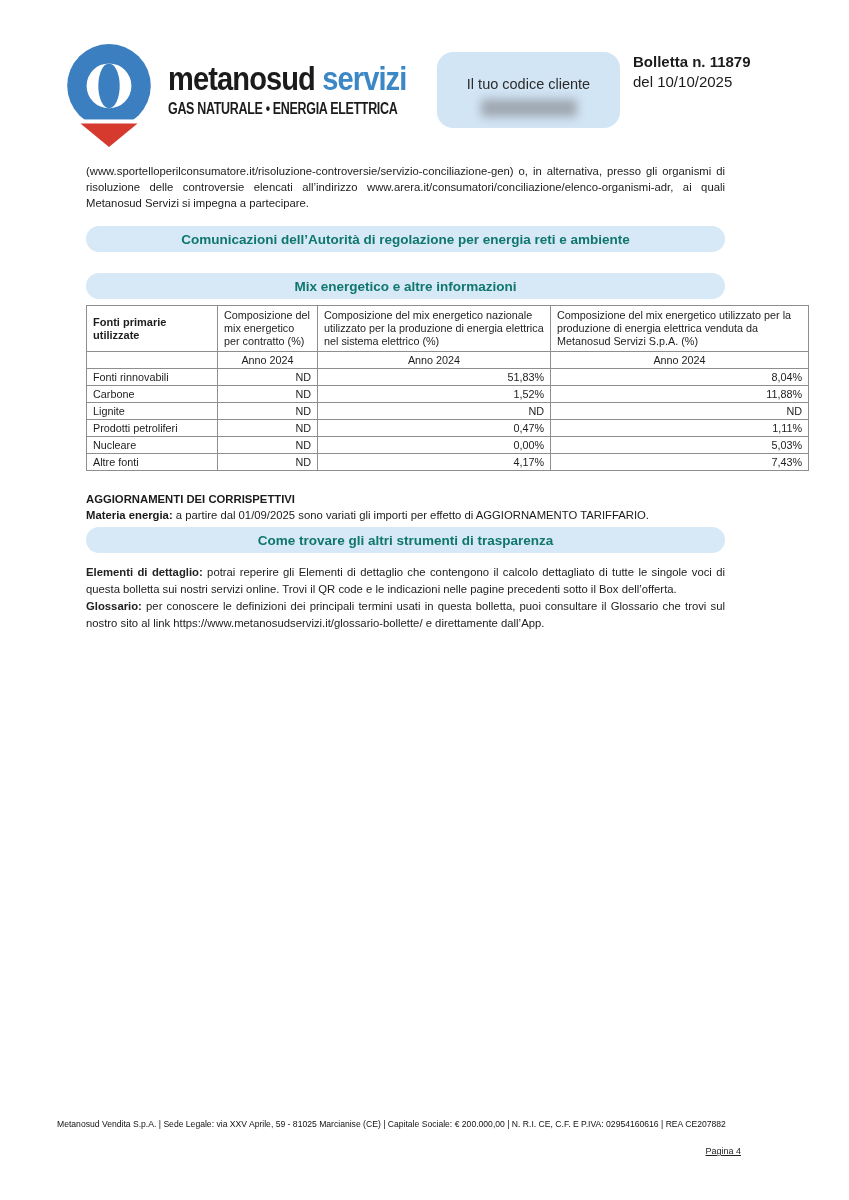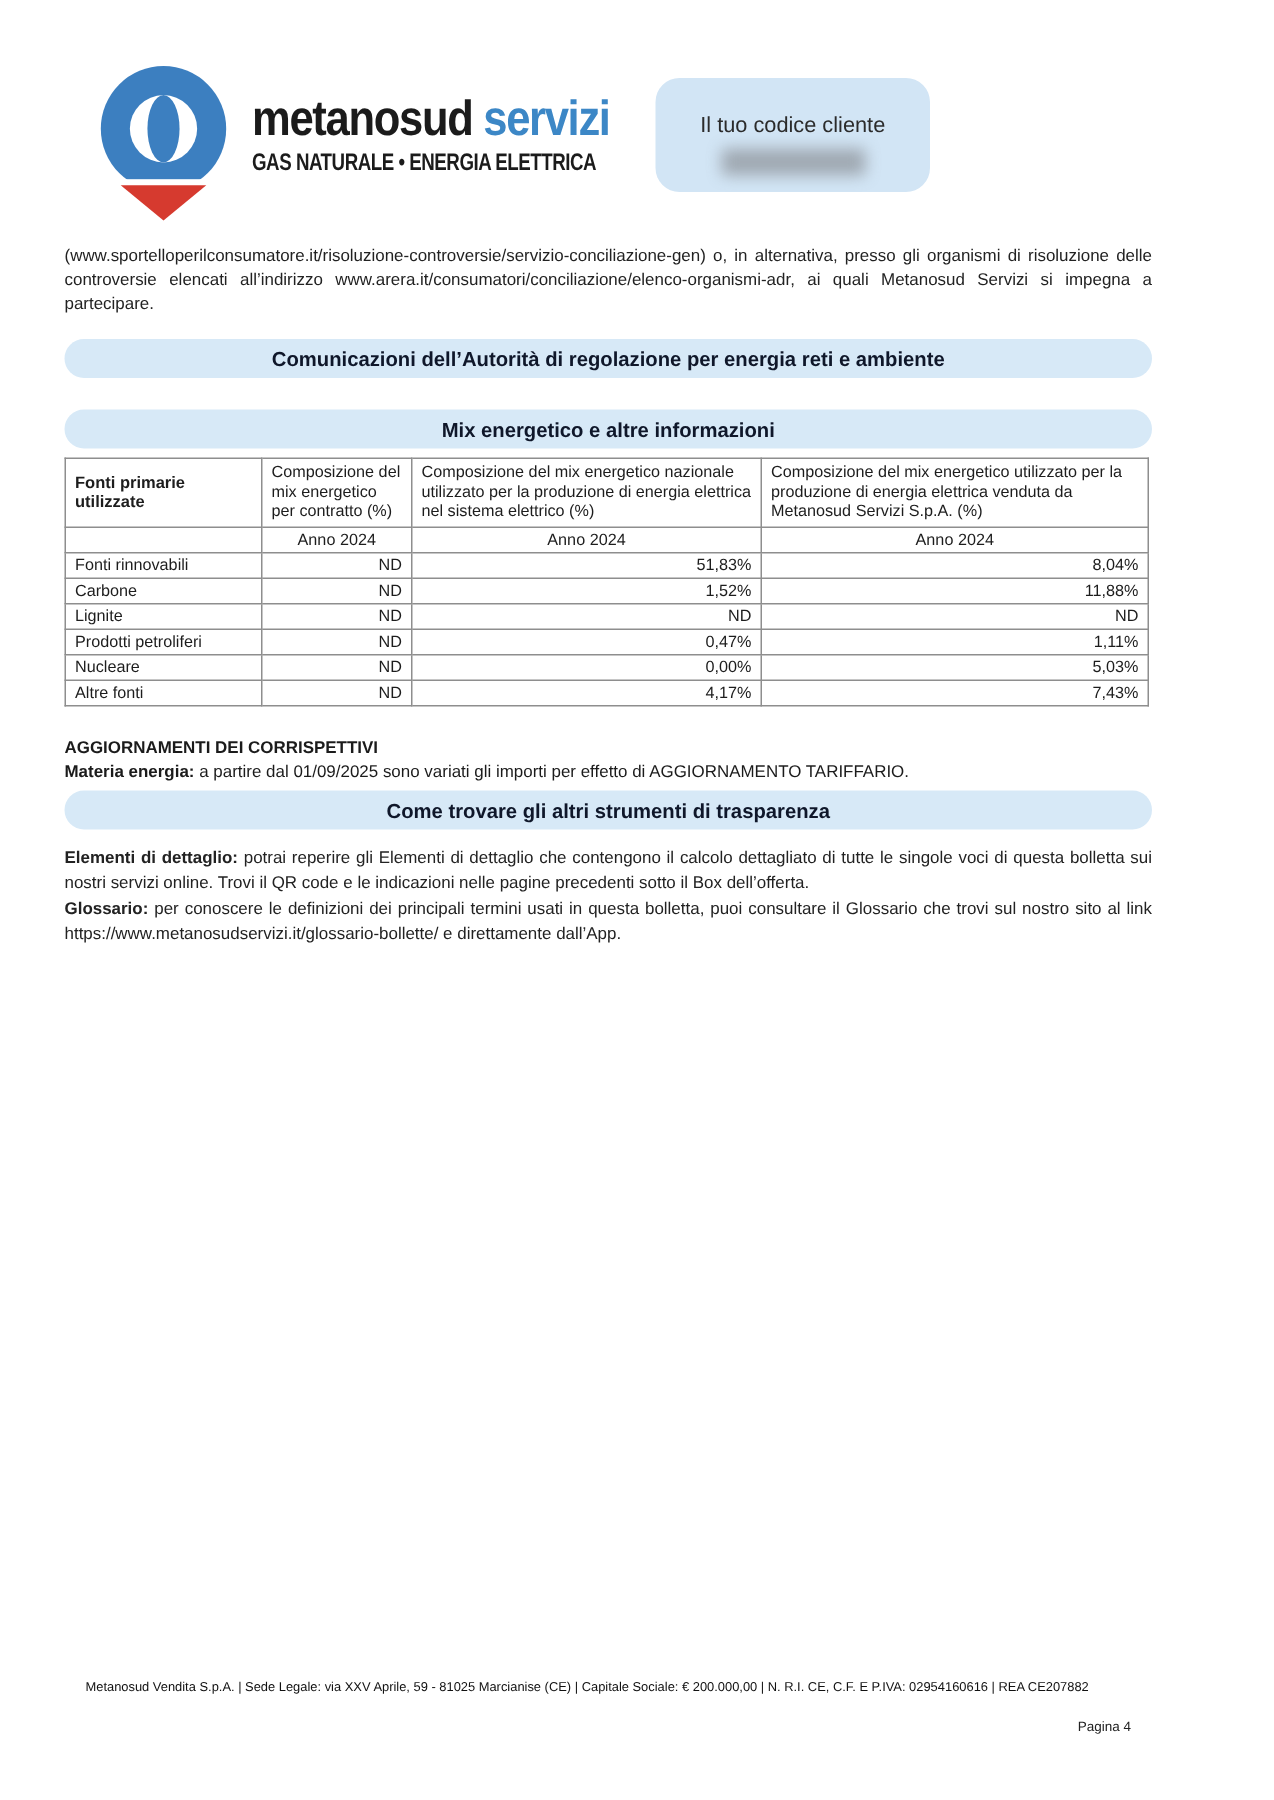--- a/index.html
+++ b/index.html
@@ -8,39 +8,39 @@
     --brand-blue:#3c87c6;
     --logo-blue:#3c7fc0;
     --logo-red:#d63a2f;
     --text-dark:#1b1b1b;
     --table-border:#8e8e8e;
   }
   *{box-sizing:border-box;margin:0;padding:0;}
   html,body{background:#ffffff;}
   body{font-family:"Liberation Sans",sans-serif;color:var(--text-dark);}
   .page{position:relative;width:811px;height:1200px;background:#fff;overflow:hidden;}
-  .content{padding:0 43px;}
+  .content{padding:0 86px;}
 
   
   .header{position:relative;height:145px;padding-top:45px;}
   .logo-wrap{position:absolute;left:57px;top:42px;width:104px;height:106px;}
   .brand{position:absolute;left:168px;top:62px;width:270px;}
   .brand-name{font-size:33px;font-weight:bold;letter-spacing:-1px;transform:scaleX(0.88);transform-origin:left;white-space:nowrap;line-height:1;}
   .brand-name .blue{color:var(--brand-blue);}
   .brand-tagline{margin-top:6px;font-size:16px;font-weight:bold;letter-spacing:-0.4px;transform:scaleX(0.78);transform-origin:left;white-space:nowrap;line-height:1;}
   .code-box{position:absolute;left:437px;top:52px;width:183px;height:76px;background:var(--codebox-bg);border-radius:16px;text-align:center;padding-top:24px;}
   .code-box-label{font-size:14.5px;color:#2b2b2b;}
   .code-redacted{width:96px;height:18px;margin:7px auto 0;background:#8f959c;border-radius:2px;filter:blur(5px);opacity:.75;}
   .bill-meta{position:absolute;left:633px;top:52px;line-height:20px;}
   .bill-number{font-size:15px;font-weight:bold;}
   .bill-date{font-size:15px;}
 
   
   .intro{margin-top:18px;font-size:11.3px;line-height:16px;text-align:justify;color:#222;}
-  .banner{height:26px;border-radius:13px;background:var(--banner-bg);display:flex;align-items:center;justify-content:center;font-size:13.5px;font-weight:bold;color:#0f172a;}
+  .banner{height:26px;border-radius:13px;background:var(--banner-bg);display:flex;align-items:center;justify-content:center;font-size:13.5px;font-weight:bold;color:#0f766e;}
   .banner-authority{margin-top:15px;}
   .banner-mix{margin-top:21px;}
   .banner-transparency{margin-top:4px;}
 
   
   table.mix{margin-top:6px;border-collapse:collapse;width:722px;table-layout:fixed;font-size:10.8px;color:#1d1d1d;border-radius:20px;}
   table.mix th,table.mix td{border:1px solid var(--table-border);padding:2px 6px;vertical-align:middle;}
   table.mix th{font-weight:normal;text-align:left;padding:3px 6px;line-height:13px;}
   table.mix th.rowhead{font-weight:bold;font-size:11px;}
   table.mix td.anno{text-align:center;height:17px;}
@@ -52,21 +52,21 @@
   .updates-title{font-weight:bold;font-size:11.3px;}
   .updates-line b{font-weight:bold;}
 
   
   .info-paras{margin-top:11px;font-size:11.3px;line-height:17px;text-align:justify;color:#222;}
   .info-paras p b{font-weight:bold;}
 
   
   .footer-legal{position:absolute;left:57px;top:1119px;width:735px;font-size:8.6px;color:#111;}
   .footer-legal b{font-weight:normal;}
-  .page-number{position:absolute;right:57px;top:1146px;font-size:9px;color:#222;}
+  .page-number{position:absolute;right:70px;top:1146px;font-size:9px;color:#222;text-decoration:underline;}
 </style>
 </head>
 <body>
 
 <div class="page">
 
   <div class="header">
     <div class="logo-wrap">
       <svg width="104" height="106" viewBox="0 0 100 104" xmlns="http://www.w3.org/2000/svg">
         <circle cx="50" cy="43" r="41" fill="#3c7fc0"></circle>
@@ -76,20 +76,24 @@
         <ellipse cx="50" cy="43" rx="10.5" ry="22" fill="#3c7fc0"></ellipse>
       </svg>
     </div>
     <div class="brand">
       <div class="brand-name"><span>metanosud</span> <span class="blue">servizi</span></div>
       <div class="brand-tagline">GAS NATURALE • ENERGIA ELETTRICA</div>
     </div>
     <div class="code-box">
       <div class="code-box-label">Il tuo codice cliente</div>
       <div class="code-redacted"></div>
+    </div>
+    <div class="bill-meta">
+      <div class="bill-number">Bolletta n. 11879</div>
+      <div class="bill-date">del 10/10/2025</div>
     </div>
   </div>
 
   <div class="content">
 
     <p class="intro">(www.sportelloperilconsumatore.it/risoluzione-controversie/servizio-conciliazione-gen) o, in alternativa, presso gli organismi di risoluzione delle controversie elencati all’indirizzo www.arera.it/consumatori/conciliazione/elenco-organismi-adr, ai quali Metanosud Servizi si impegna a partecipare.</p>
 
     <div class="banner banner-authority">Comunicazioni dell’Autorità di regolazione per energia reti e ambiente</div>
     <div class="banner banner-mix">Mix energetico e altre informazioni</div>
 

